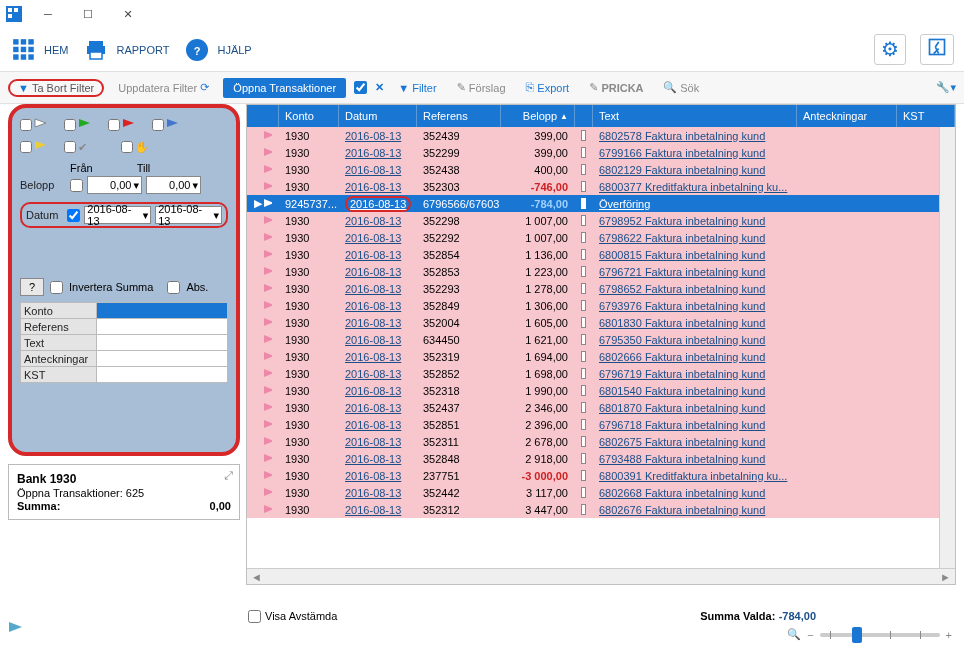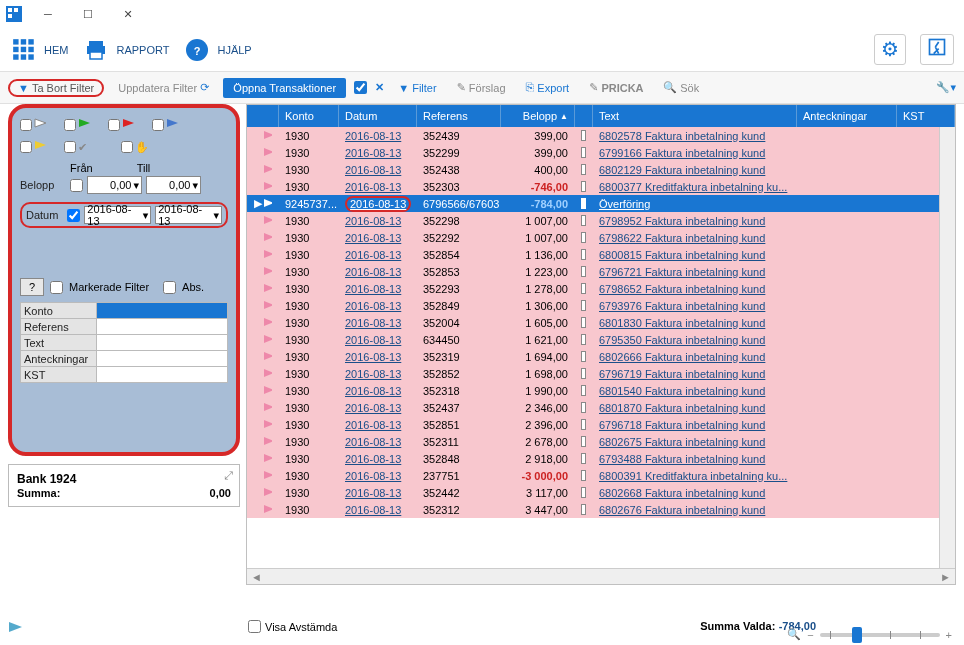--- a/index.html
+++ b/index.html
@@ -79,21 +79,21 @@
 .neg{ color:#c22;font-weight:bold;}
 .grow.sel .neg{color:#9fd0ff;}
 .dateoval{border:2px solid #d62828;border-radius:10px;padding:0 3px;}
 .rowchk{width:11px;height:11px;border:1px solid #888;background:#fff;}
 .grow.sel .rowchk{border-color:#fff;}
 .rowind{width:14px;height:14px;display:flex;align-items:center;justify-content:center;}
 .scrollbar-v{position:absolute;right:0;top:0;bottom:0;width:16px;background:#efefef;border-left:1px solid #ccc;}
 .scrollbar-h{height:16px;background:#efefef;border-top:1px solid #ccc;display:flex;align-items:center;}
 
 
-.footer { position:absolute; left:8px; right:8px; bottom:12px; height:48px; display:flex; align-items:flex-end; }
+.footer { position:absolute; left:8px; right:8px; bottom:5px; height:48px; display:flex; align-items:center; }
 .visaav { margin-left:240px; display:flex;align-items:center;gap:4px;}
 .sumvalda { margin-left:auto; margin-right:140px; font-weight:bold; font-size:12px;}
 .sumvalda .v{ color:#1a4f8a;}
 .zoom { position:absolute; right:12px; bottom:4px; display:flex; align-items:center; gap:6px;}
 .slider{width:120px;height:4px;background:#ccc;position:relative;border-radius:2px;}
 .slider .tick{position:absolute;width:1px;height:8px;background:#888;top:-2px;}
 .slider .thumb{position:absolute;width:10px;height:16px;background:#1976d2;top:-6px;left:32px;border-radius:2px;}
 .statusflag{position:absolute;left:8px;bottom:6px;}
 </style>
 </head>
@@ -266,21 +266,21 @@
         <div class="datepick">
             <span>2016-08-13</span>
             <span>▾</span>
           </div>
       </div>
       <div class="invrow">
         <div class="qbtn">
             <span>?</span>
           </div>
         <input type="checkbox" style="">
-        <span>Markerade Filter</span>
+        <span>Invertera Summa</span>
         <input type="checkbox" style="margin-left: 8px;">
         <span>Abs.</span>
       </div>
       <table class="minitable">
         <tbody>
             <tr>
               <td class="lbl">Konto</td>
               <td class="val sel"></td>
             </tr>
         <tr>
@@ -298,21 +298,22 @@
         <tr>
               <td class="lbl">KST</td>
               <td class="val"></td>
             </tr>
       </tbody>
         </table>
     </div>
 
     <div class="summarybox">
       <span class="expand">⤢</span>
-      <div class="line bank">Bank 1924</div>
+      <div class="line bank">Bank 1930</div>
+      <div class="line">Öppna Transaktioner: 625</div>
       <div class="line summa">
         <span>Summa:</span>
         <span>0,00</span>
       </div>
     </div>
   </div>
 
   <div class="gridwrap">
     <div class="ghead">
       <div class="gh flg"></div>

